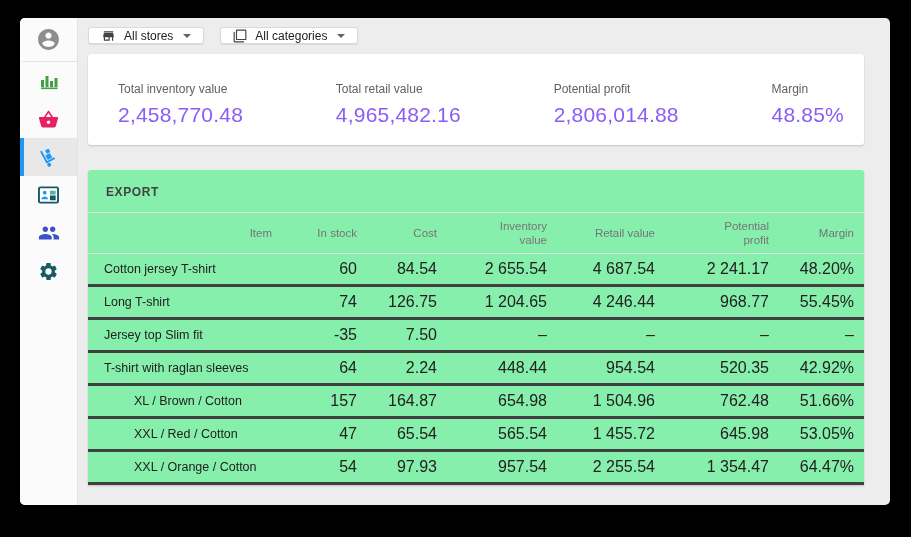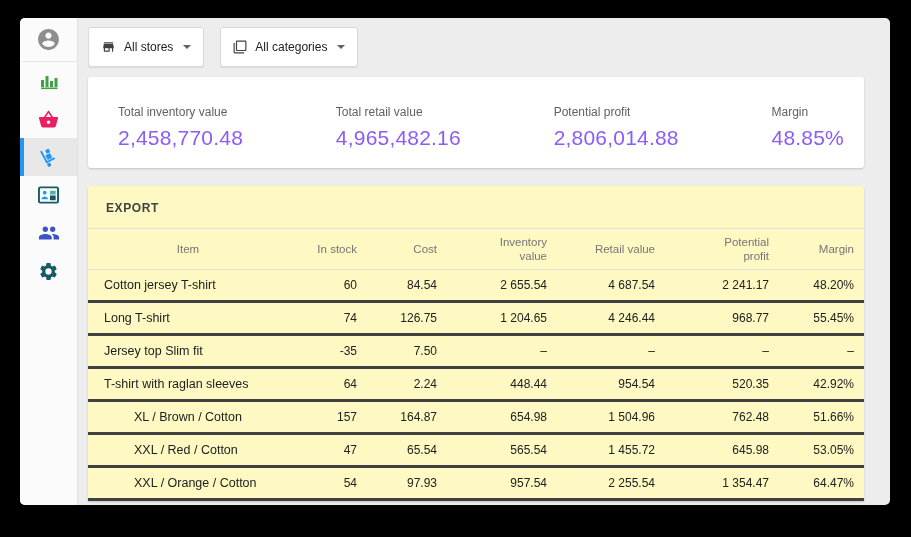--- a/index.html
+++ b/index.html
@@ -22,47 +22,47 @@
   .sidebar { width:58px; flex:0 0 58px; background:#fbfbfb; border-right:1px solid #e2e2e2;
              display:flex; flex-direction:column; }
   .side-item { height:38px; display:flex; align-items:center; justify-content:center;
                cursor:pointer; border-left:4px solid transparent; padding-right:4px; }
   .side-item.profile { height:44px; border-bottom:1px solid #e4e4e4; }
   .side-item.active { background:#e8e8e8; border-left:4px solid #2196f3; }
 
   
   .content { flex:1; min-width:0; padding:9px 26px 0 10px; overflow:hidden; }
   .filters { display:flex; gap:16px; margin-bottom:10px; }
-  .filter-btn { height:40px; background:#fff; border:1px solid #d9d9d9; border-radius:3px;
+  .filter-btn { height:17px; background:#fff; border:1px solid #d9d9d9; border-radius:3px;
                 box-shadow:0 1px 1px rgba(0,0,0,.08); display:inline-flex; align-items:center;
                 gap:8px; padding:0 12px; font-size:12px; color:#212121; cursor:pointer;
                 font-family:inherit; }
   .caret { width:0; height:0; border-left:4px solid transparent; border-right:4px solid transparent;
            border-top:4px solid #616161; margin-left:2px; }
 
   .summary-card { background:#fff; border-radius:3px; box-shadow:0 1px 2px rgba(0,0,0,.18);
                   padding:28px 20px 18px 30px; display:flex; justify-content:space-between; }
   .metric .m-label { font-size:12px; color:#616161; margin-bottom:7px; }
   .metric .m-value { font-size:21px; color:#8b5cf6; letter-spacing:.2px; }
   .metric:last-child { text-align:left; }
 
-  .table-card { margin-top:18px; background:#fef9c3; border-radius:3px 3px 0 0;
+  .table-card { margin-top:25px; background:#86efac; border-radius:3px 3px 0 0;
                 box-shadow:0 1px 2px rgba(0,0,0,.18); }
   .export-row { padding:12px 16px 11px; border-bottom:1px solid #e0e0e0; }
   .export-btn { background:none; border:none; font-family:inherit; font-size:12px;
                 font-weight:bold; color:#424242; letter-spacing:.6px; cursor:pointer; padding:2px 2px; }
 
   .grid { display:grid; grid-template-columns:minmax(0,1fr) 85px 80px 110px 108px 114px 85px;
           align-items:center; padding:0 10px 0 16px; }
   .thead { min-height:41px; border-bottom:1px solid #e0e0e0; color:#757575; font-size:11.5px; }
   .thead .hc { text-align:right; line-height:1.25; }
-  .thead .hc:first-child { text-align:center; }
+  .thead .hc:first-child { text-align:right; }
   .thead .hc.wrap span { display:inline-block; max-width:58px; }
   .trow { height:33px; border-bottom:3px solid #404040; cursor:pointer; }
-  .trow .cell { font-size:12px; color:#212121; text-align:right; white-space:nowrap; }
+  .trow .cell { font-size:16px; color:#212121; text-align:right; white-space:nowrap; }
   .trow .cell.item { text-align:left; font-size:12.5px; overflow:hidden; text-overflow:ellipsis; }
   .trow.variant .cell.item { padding-left:30px; }
 </style>
 </head>
 <body>
 
 <div class="stage">
   <div class="window">
 
 

